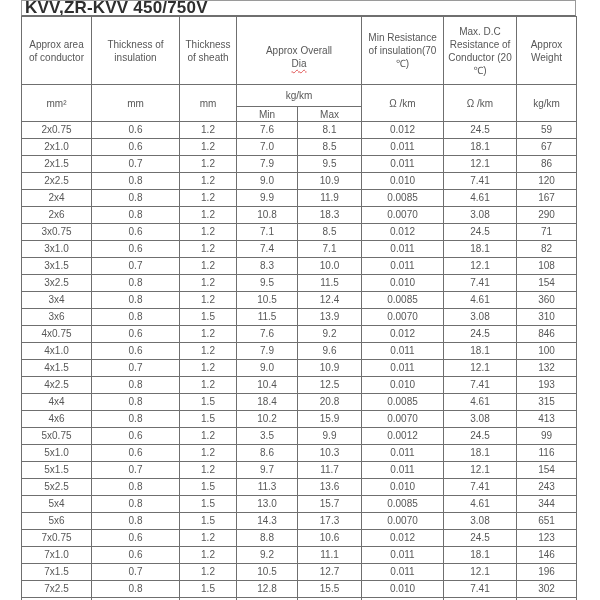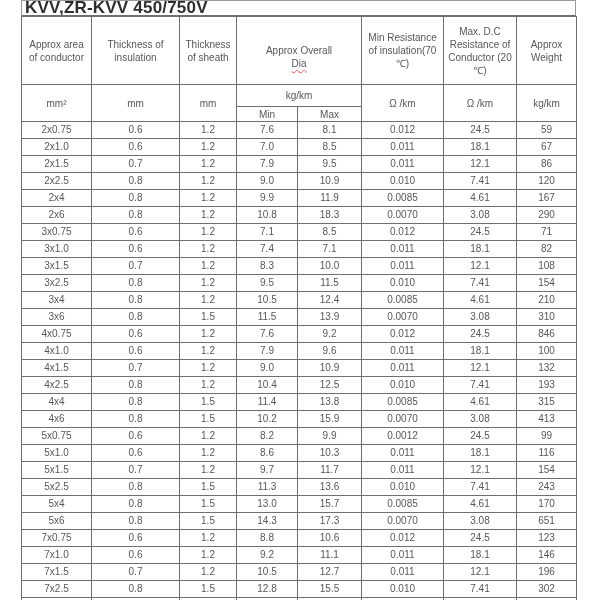--- a/index.html
+++ b/index.html
@@ -206,21 +206,21 @@
           <td>154</td>
         </tr>
         <tr>
           <td>3x4</td>
           <td>0.8</td>
           <td>1.2</td>
           <td>10.5</td>
           <td>12.4</td>
           <td>0.0085</td>
           <td>4.61</td>
-          <td>210</td>
+          <td>360</td>
         </tr>
         <tr>
           <td>3x6</td>
           <td>0.8</td>
           <td>1.5</td>
           <td>11.5</td>
           <td>13.9</td>
           <td>0.0070</td>
           <td>3.08</td>
           <td>310</td>
@@ -262,41 +262,41 @@
           <td>10.4</td>
           <td>12.5</td>
           <td>0.010</td>
           <td>7.41</td>
           <td>193</td>
         </tr>
         <tr>
           <td>4x4</td>
           <td>0.8</td>
           <td>1.5</td>
-          <td>11.4</td>
-          <td>13.8</td>
+          <td>18.4</td>
+          <td>20.8</td>
           <td>0.0085</td>
           <td>4.61</td>
           <td>315</td>
         </tr>
         <tr>
           <td>4x6</td>
           <td>0.8</td>
           <td>1.5</td>
           <td>10.2</td>
           <td>15.9</td>
           <td>0.0070</td>
           <td>3.08</td>
           <td>413</td>
         </tr>
         <tr>
           <td>5x0.75</td>
           <td>0.6</td>
           <td>1.2</td>
-          <td>8.2</td>
+          <td>3.5</td>
           <td>9.9</td>
           <td>0.0012</td>
           <td>24.5</td>
           <td>99</td>
         </tr>
         <tr>
           <td>5x1.0</td>
           <td>0.6</td>
           <td>1.2</td>
           <td>8.6</td>
@@ -326,21 +326,21 @@
           <td>243</td>
         </tr>
         <tr>
           <td>5x4</td>
           <td>0.8</td>
           <td>1.5</td>
           <td>13.0</td>
           <td>15.7</td>
           <td>0.0085</td>
           <td>4.61</td>
-          <td>170</td>
+          <td>344</td>
         </tr>
         <tr>
           <td>5x6</td>
           <td>0.8</td>
           <td>1.5</td>
           <td>14.3</td>
           <td>17.3</td>
           <td>0.0070</td>
           <td>3.08</td>
           <td>651</td>

